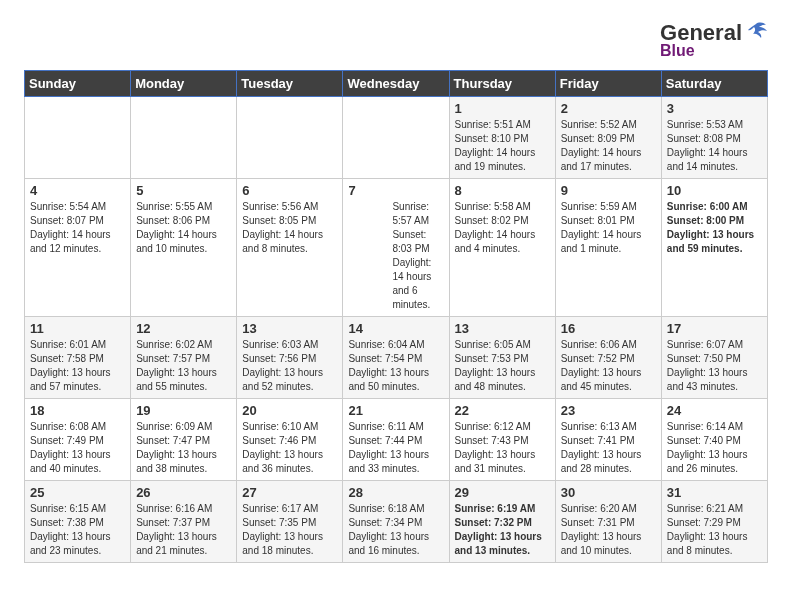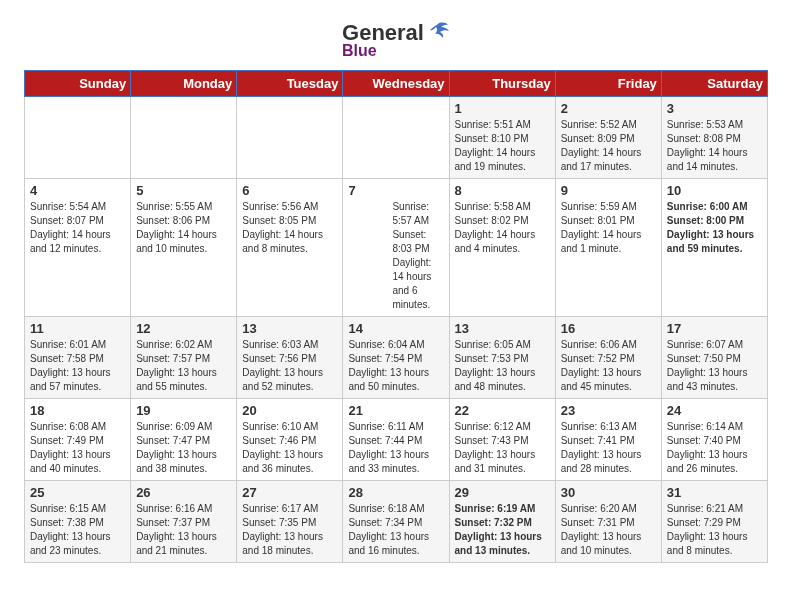--- a/index.html
+++ b/index.html
@@ -5,21 +5,21 @@
     * { margin: 0; padding: 0; box-sizing: border-box; }
     body {
       font-family: Arial, sans-serif;
       background: #fff;
       width: 792px;
       min-height: 612px;
       padding: 20px 24px 20px 24px;
     }
     .header {
       display: flex;
-      justify-content: center;
+      justify-content: flex-end;
       align-items: flex-start;
       margin-bottom: 10px;
     }
     .logo {
       display: flex;
       flex-direction: column;
       align-items: flex-start;
     }
     .logo-line1 { display: flex; align-items: center; gap: 2px; }
     .title-block { text-align: right; }
@@ -32,27 +32,27 @@
     .subtitle {
       font-size: 15px;
       color: #333;
     }
     table {
       width: 100%;
       border-collapse: collapse;
       table-layout: fixed;
     }
     thead tr th {
-      background: #b91c1c;
+      background: #404040;
       color: #fff;
       font-size: 13px;
       font-weight: bold;
       padding: 5px 4px;
       border: 1px solid #4472c4;
-      text-align: right;
+      text-align: left;
     }
     tbody tr td {
       border: 1px solid #ccc;
       vertical-align: top;
       padding: 4px 5px 4px 5px;
       font-size: 10.5px;
       color: #333;
       min-height: 80px;
       background: #fff;
     }

